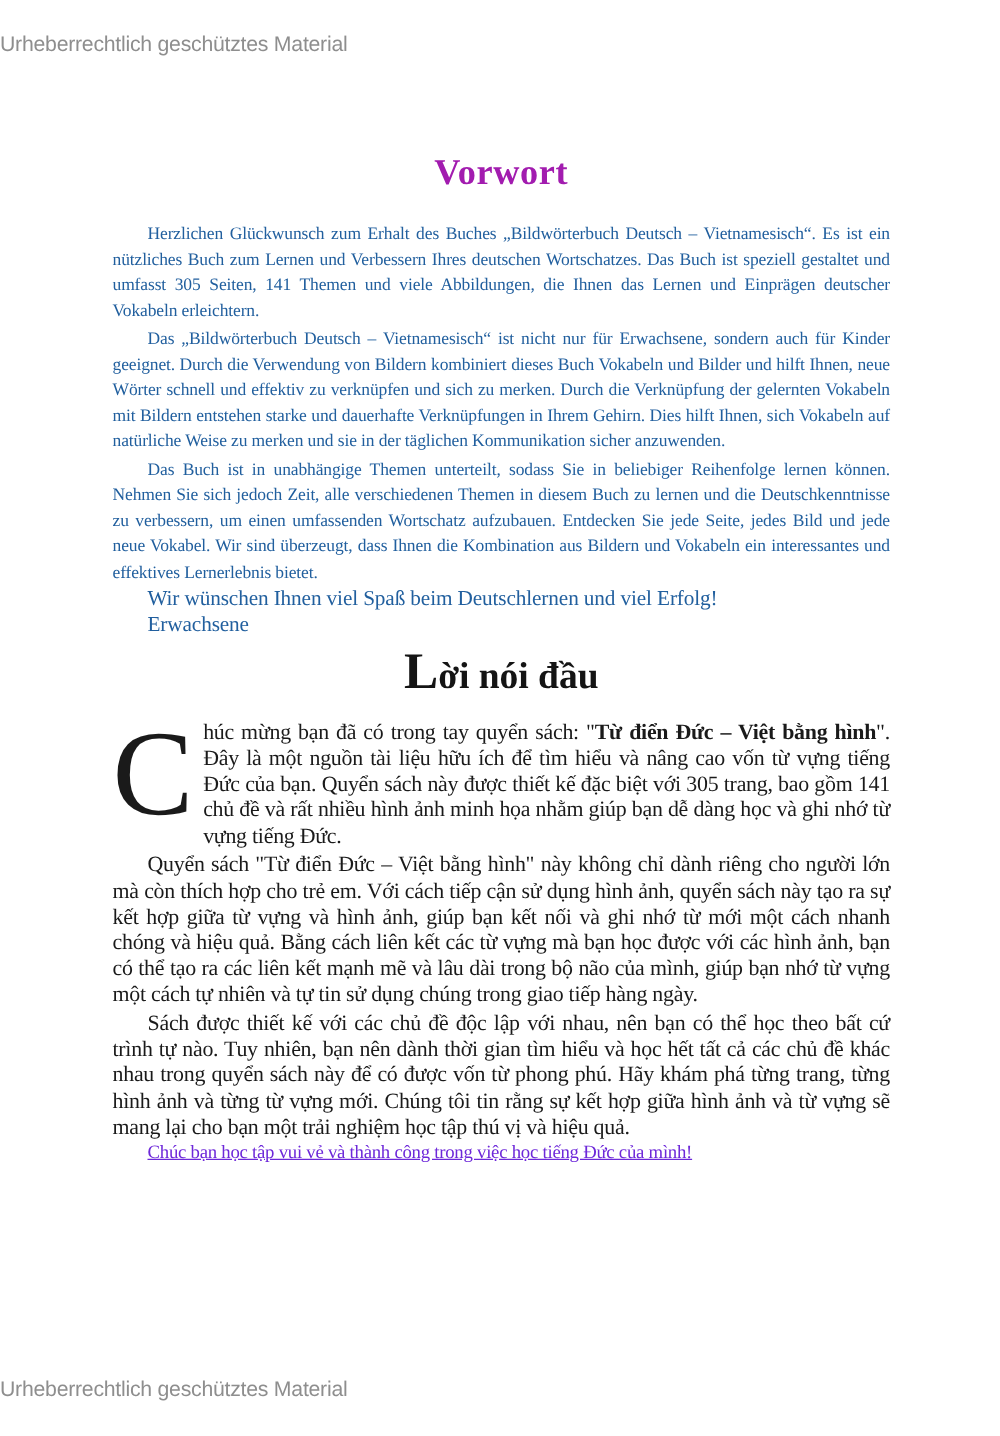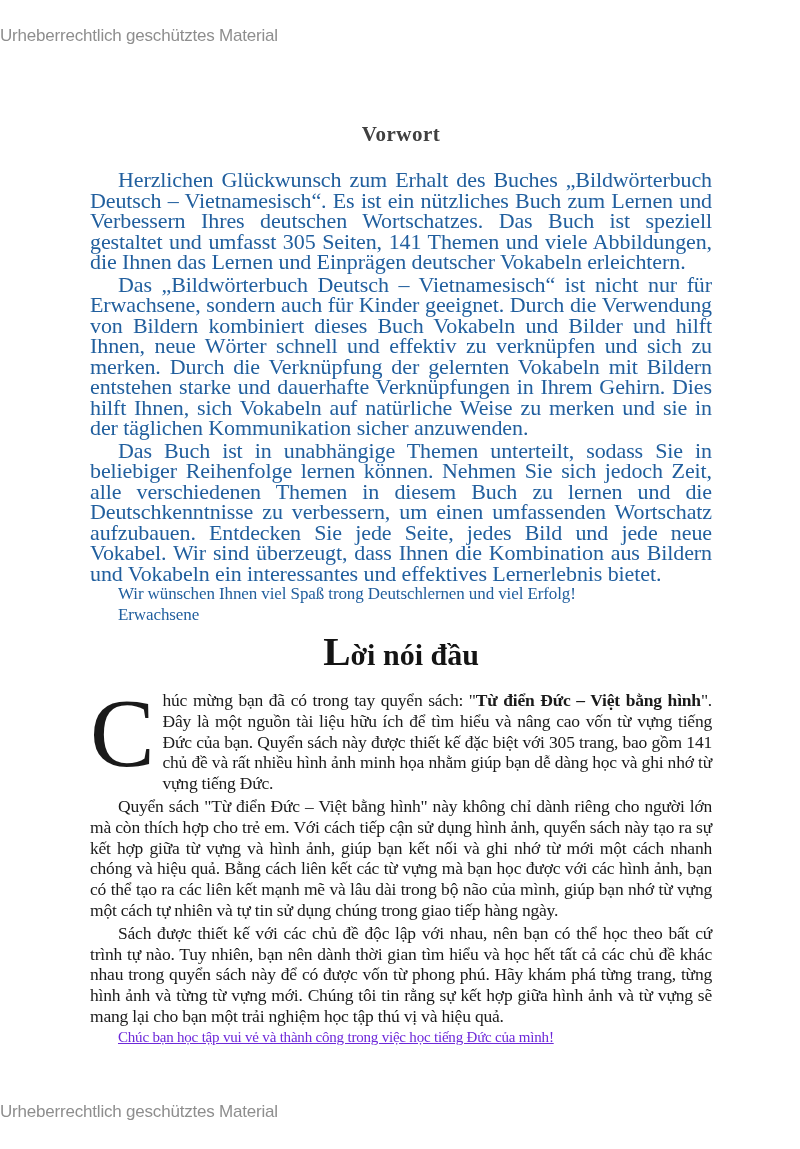--- a/index.html
+++ b/index.html
@@ -28,29 +28,29 @@
     position: absolute;
     left: 90px;
     top: 0;
     width: 622px;
   }
 
   
   .de-title {
     margin: 122px 0 0 0;
     text-align: center;
-    color: #404040;
-    font-size: 21px;
+    color: #a21caf;
+    font-size: 29px;
     font-weight: bold;
     letter-spacing: 0.5px;
   }
   .de-p {
     margin: 2px 0 0 0;
     color: #215f9e;
-    font-size: 22px;
+    font-size: 14px;
     line-height: 20.5px;
     text-align: justify;
     text-indent: 28px;
     letter-spacing: -0.1px;
   }
   .de-p.first { margin-top: 23px; }
   .de-line {
     margin: 0;
     color: #215f9e;
     font-size: 17px;
@@ -114,21 +114,21 @@
 <div class="page">
 
   <h1 class="de-title">Vorwort</h1>
 
   <p class="de-p first">Herzlichen Glückwunsch zum Erhalt des Buches „Bildwörterbuch Deutsch – Vietnamesisch“. Es ist ein nützliches Buch zum Lernen und Verbessern Ihres deutschen Wortschatzes. Das Buch ist speziell gestaltet und umfasst 305 Seiten, 141 Themen und viele Abbildungen, die Ihnen das Lernen und Einprägen deutscher Vokabeln erleichtern.</p>
 
   <p class="de-p">Das „Bildwörterbuch Deutsch – Vietnamesisch“ ist nicht nur für Erwachsene, sondern auch für Kinder geeignet. Durch die Verwendung von Bildern kombiniert dieses Buch Vokabeln und Bilder und hilft Ihnen, neue Wörter schnell und effektiv zu verknüpfen und sich zu merken. Durch die Verknüpfung der gelernten Vokabeln mit Bildern entstehen starke und dauerhafte Verknüpfungen in Ihrem Gehirn. Dies hilft Ihnen, sich Vokabeln auf natürliche Weise zu merken und sie in der täglichen Kommunikation sicher anzuwenden.</p>
 
   <p class="de-p">Das Buch ist in unabhängige Themen unterteilt, sodass Sie in beliebiger Reihenfolge lernen können. Nehmen Sie sich jedoch Zeit, alle verschiedenen Themen in diesem Buch zu lernen und die Deutschkenntnisse zu verbessern, um einen umfassenden Wortschatz aufzubauen. Entdecken Sie jede Seite, jedes Bild und jede neue Vokabel. Wir sind überzeugt, dass Ihnen die Kombination aus Bildern und Vokabeln ein interessantes und effektives Lernerlebnis bietet.</p>
 
-  <p class="de-line">Wir wünschen Ihnen viel Spaß trong Deutschlernen und viel Erfolg!</p>
+  <p class="de-line">Wir wünschen Ihnen viel Spaß beim Deutschlernen und viel Erfolg!</p>
 
   <p class="de-line">Erwachsene</p>
 
   <h1 class="vn-title"><span class="initial">L</span><span>ời nói đầu</span></h1>
 
   <p class="vn-p first"><span class="dropcap">C</span><span>húc mừng bạn đã có trong tay quyển sách: "</span><b>Từ điển Đức – Việt bằng hình</b><span>". Đây là một nguồn tài liệu hữu ích để tìm hiểu và nâng cao vốn từ vựng tiếng Đức của bạn. Quyển sách này được thiết kế đặc biệt với 305 trang, bao gồm 141 chủ đề và rất nhiều hình ảnh minh họa nhằm giúp bạn dễ dàng học và ghi nhớ từ vựng tiếng Đức.</span></p>
 
   <p class="vn-p indent">Quyển sách "Từ điển Đức – Việt bằng hình" này không chỉ dành riêng cho người lớn mà còn thích hợp cho trẻ em. Với cách tiếp cận sử dụng hình ảnh, quyển sách này tạo ra sự kết hợp giữa từ vựng và hình ảnh, giúp bạn kết nối và ghi nhớ từ mới một cách nhanh chóng và hiệu quả. Bằng cách liên kết các từ vựng mà bạn học được với các hình ảnh, bạn có thể tạo ra các liên kết mạnh mẽ và lâu dài trong bộ não của mình, giúp bạn nhớ từ vựng một cách tự nhiên và tự tin sử dụng chúng trong giao tiếp hàng ngày.</p>
 
   <p class="vn-p indent">Sách được thiết kế với các chủ đề độc lập với nhau, nên bạn có thể học theo bất cứ trình tự nào. Tuy nhiên, bạn nên dành thời gian tìm hiểu và học hết tất cả các chủ đề khác nhau trong quyển sách này để có được vốn từ phong phú. Hãy khám phá từng trang, từng hình ảnh và từng từ vựng mới. Chúng tôi tin rằng sự kết hợp giữa hình ảnh và từ vựng sẽ mang lại cho bạn một trải nghiệm học tập thú vị và hiệu quả.</p>

